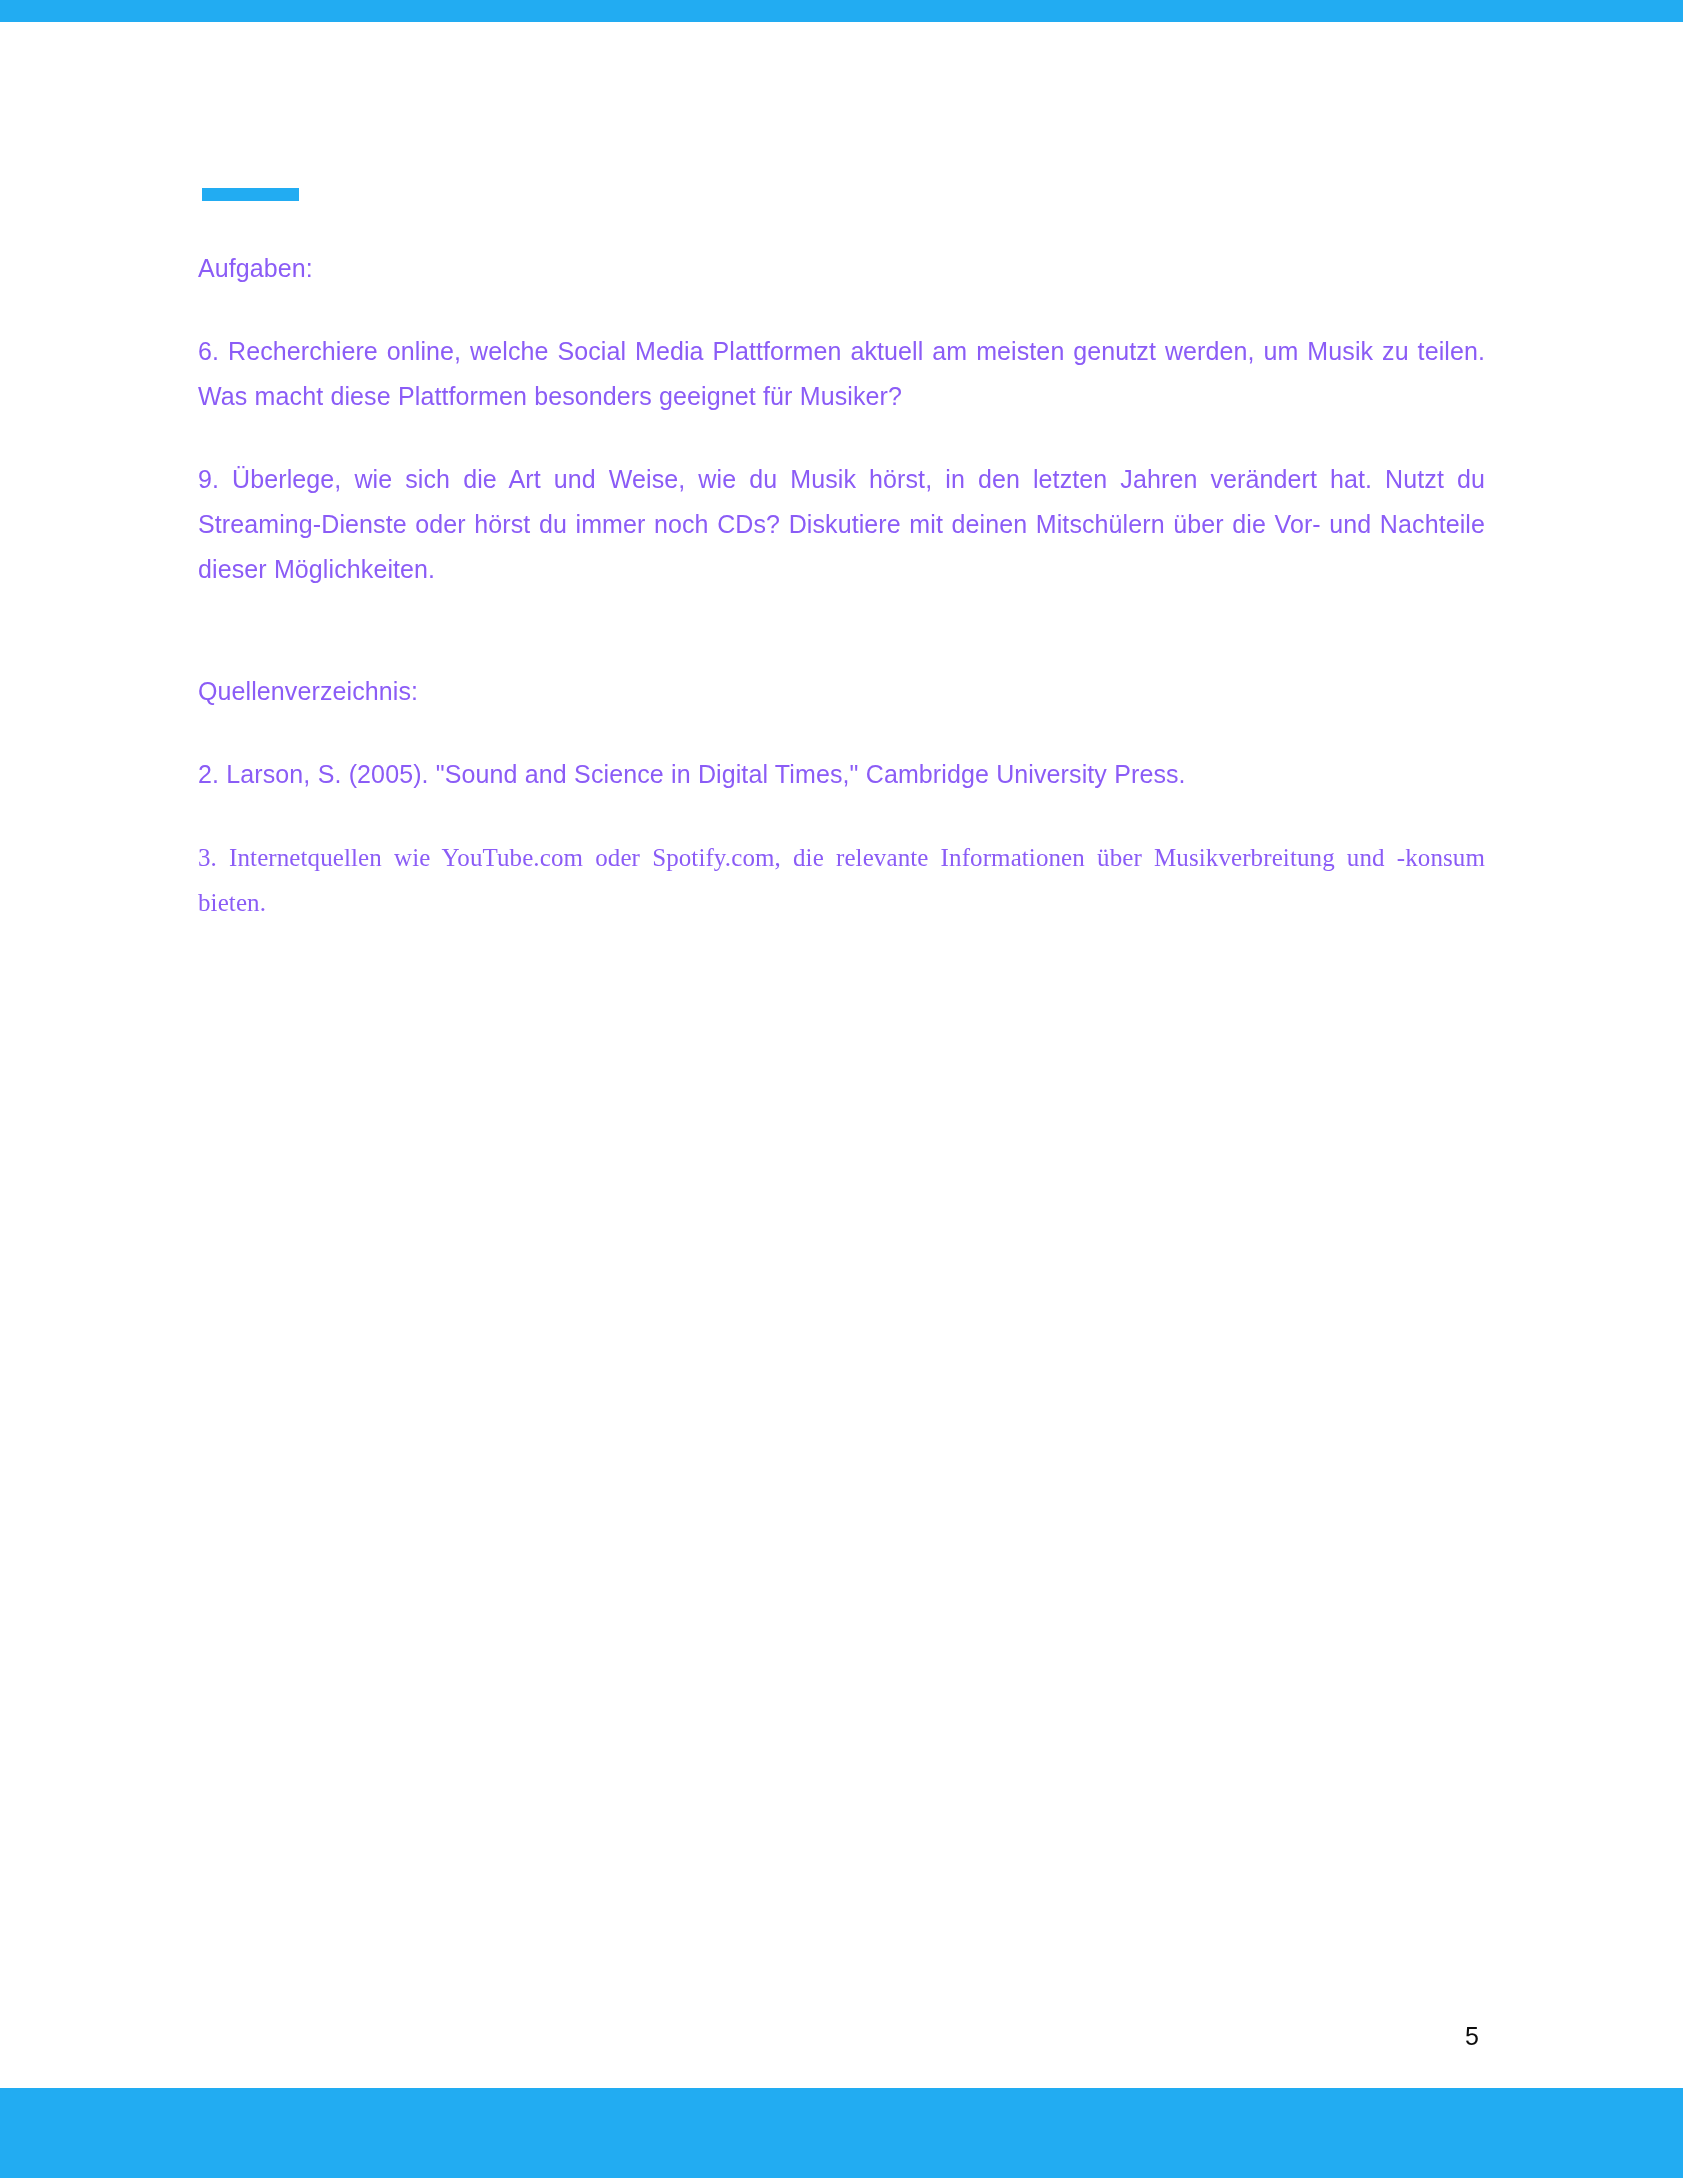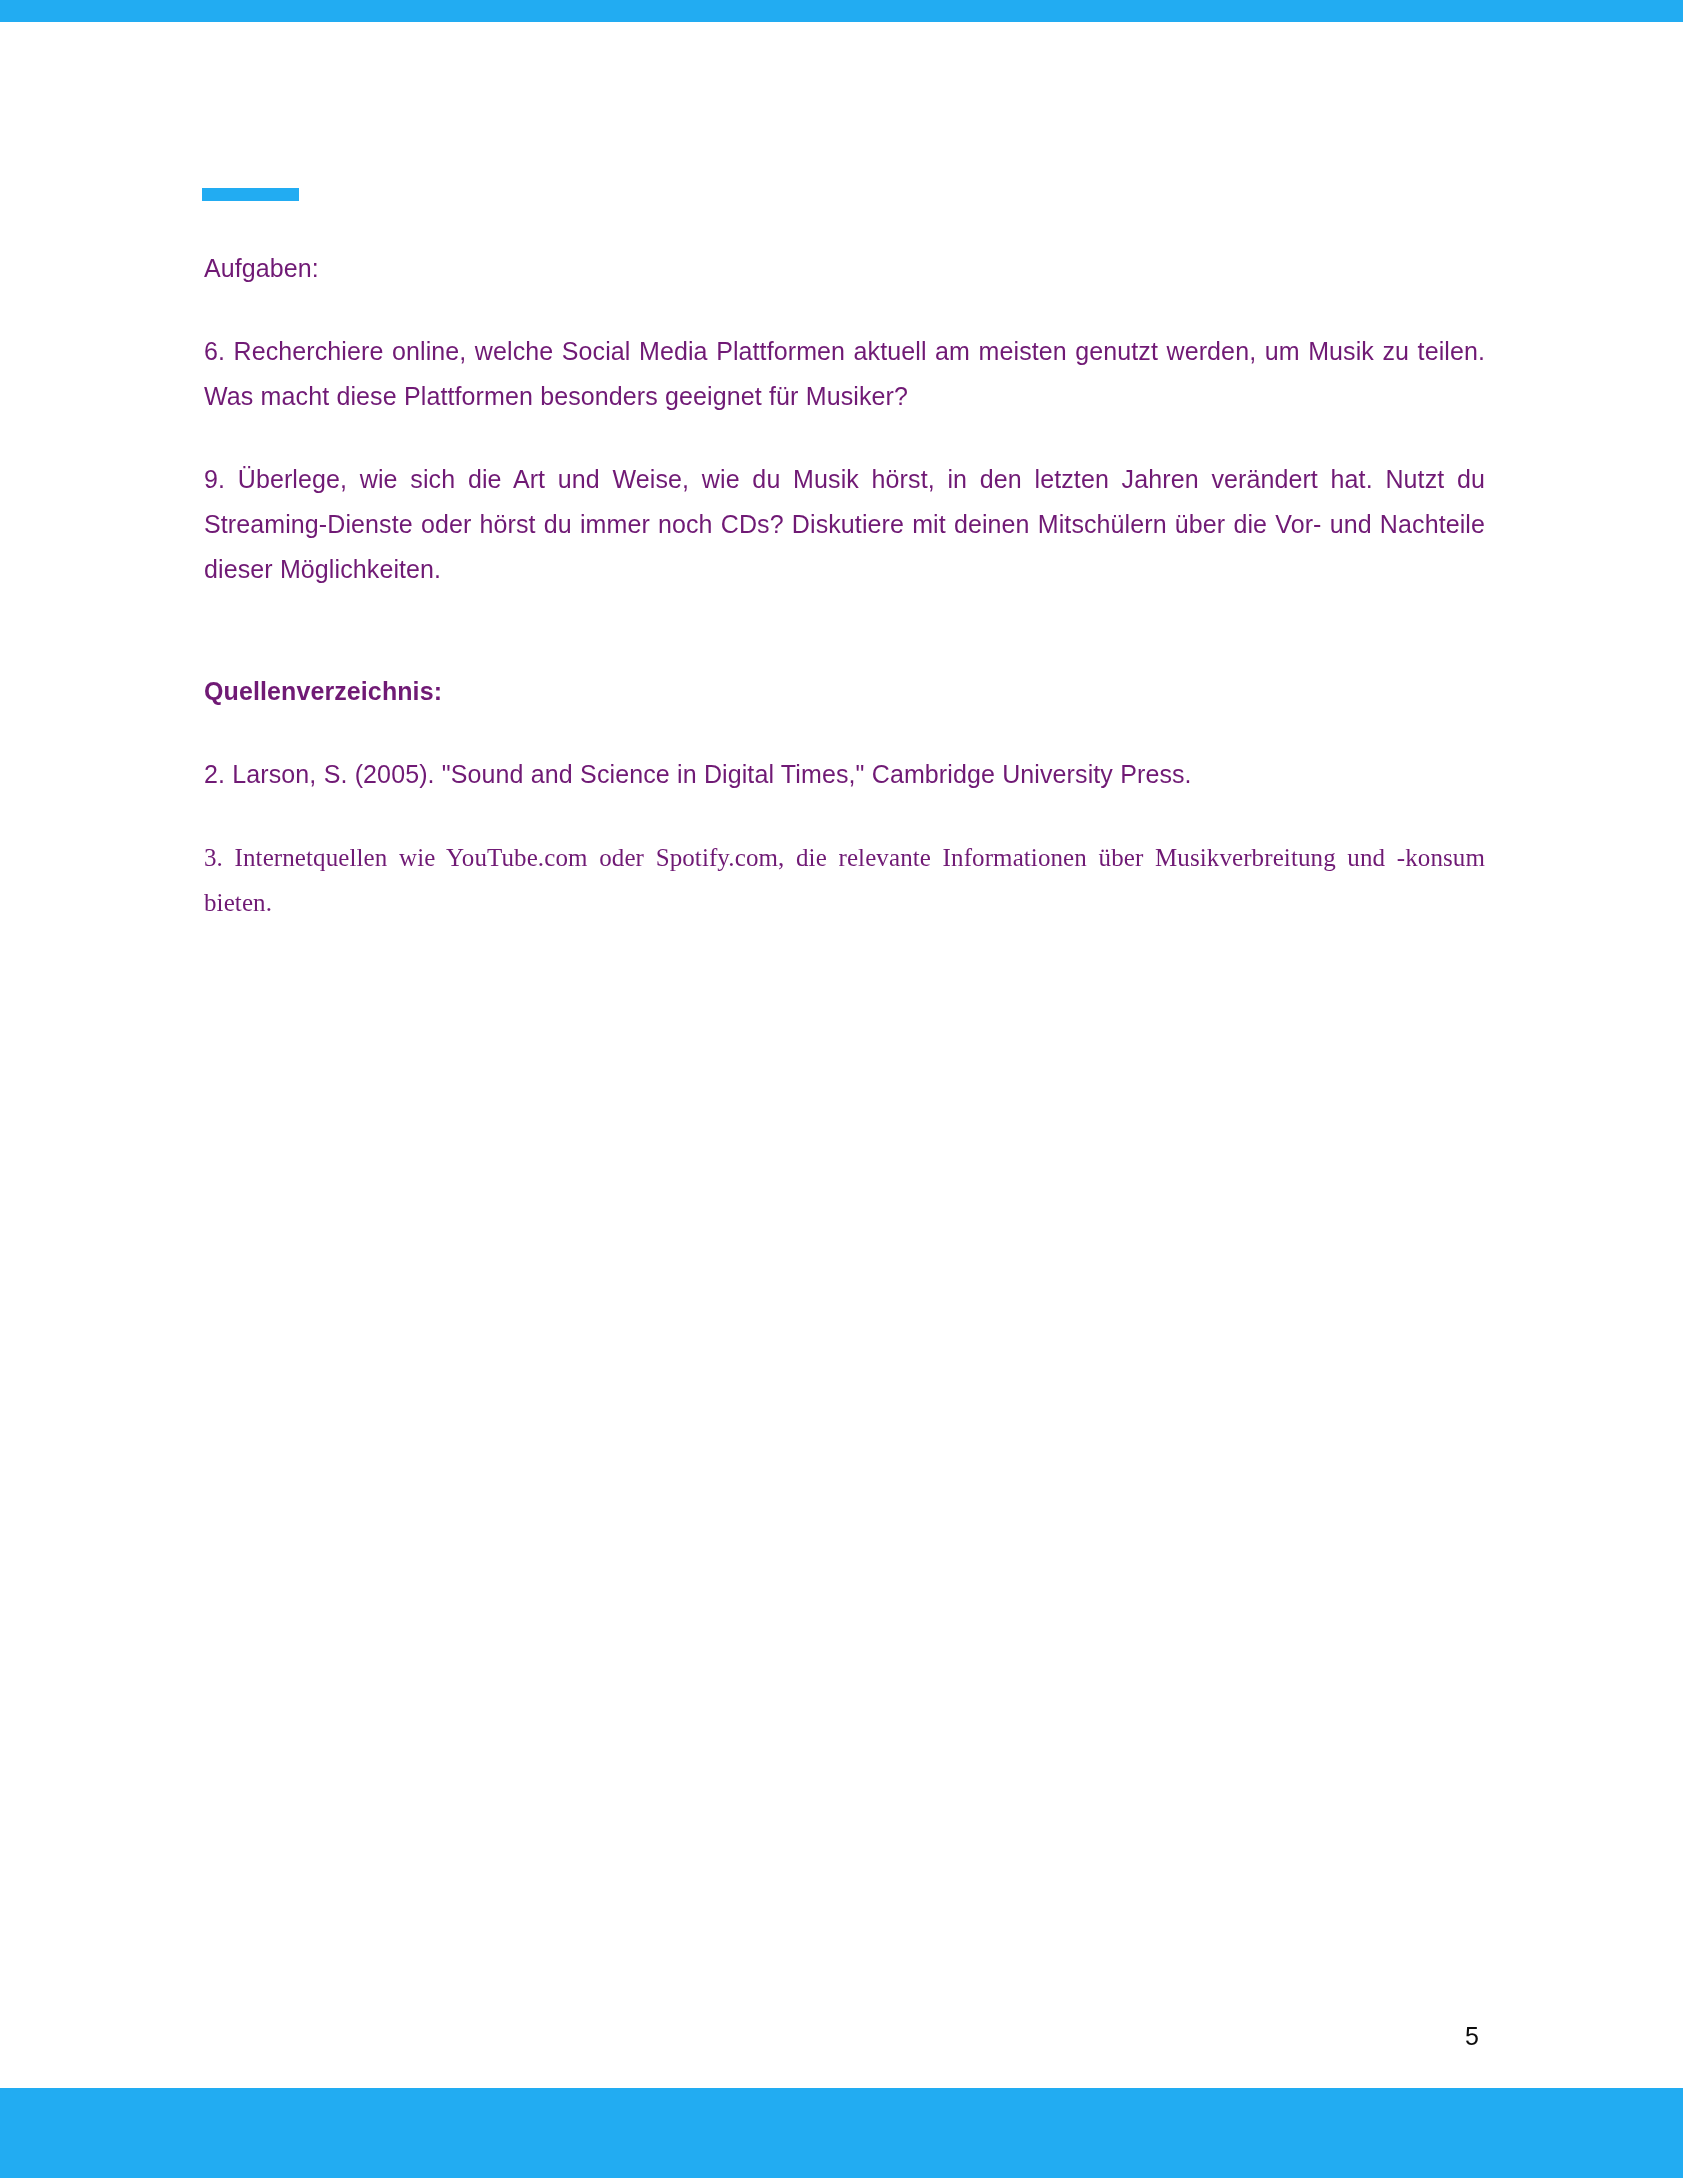--- a/index.html
+++ b/index.html
@@ -53,43 +53,42 @@
 
   
   .content {
     position: absolute;
     left: 198px;
     top: 246px;
     width: 1287px;
   }
 
   .para {
-    margin: 0 0 38px 6px;
+    margin: 0 0 38px 0;
     font-size: 25px;
     line-height: 45px;
-    color: #701a75;
+    color: #8b5cf6;
     text-align: justify;
     text-justify: inter-word;
     letter-spacing: 0.1px;
     word-spacing: 0.2px;
   }
   .para:last-child {
     margin-bottom: 0;
     font-family: Liberation Serif, serif;
   }
   .para.label {
     text-align: left;
   }
   .para.flush {
     text-align: left;
   }
   
   .para.section-gap {
     margin-top: 77px;
-    font-weight: bold;
   }
 
   .page-number {
     position: absolute;
     left: 1465px;
     top: 2020px;
     width: 40px;
     text-align: left;
     font-size: 25px;
     line-height: 32px;

